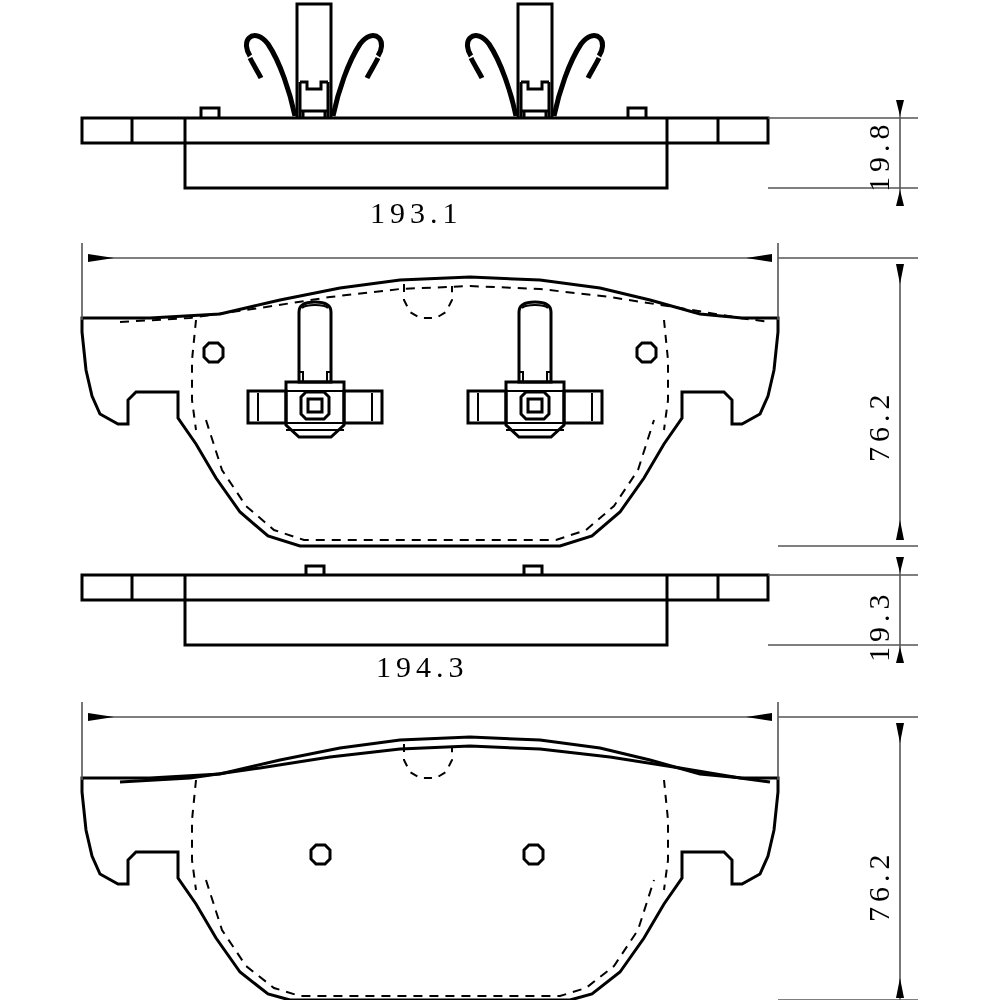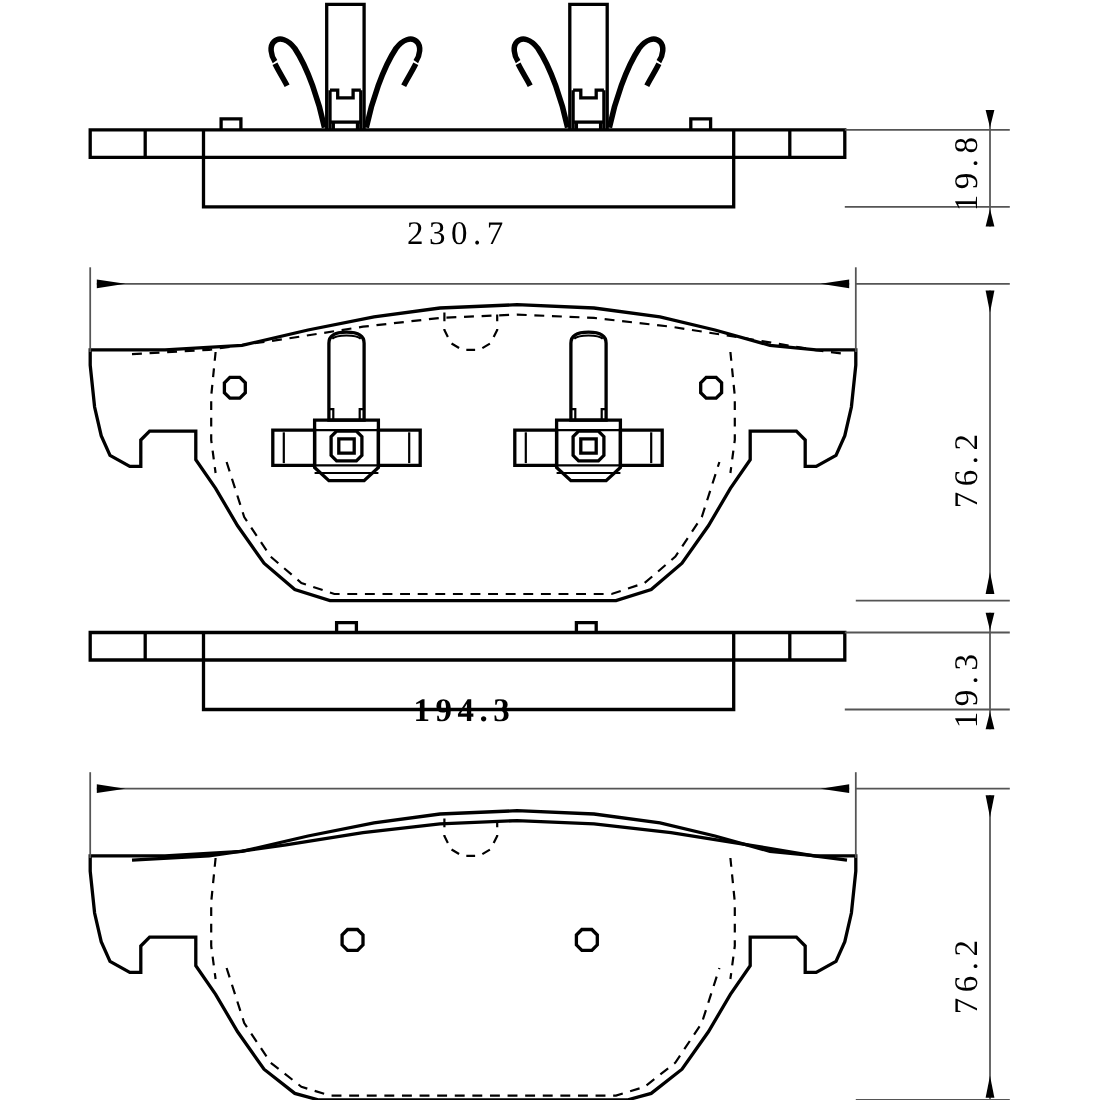--- a/index.html
+++ b/index.html
@@ -235,23 +235,23 @@
         <polygon points="772,713 772,721 746,717"></polygon>
 
         <polygon points="896,723 904,723 900,743"></polygon>
         <polygon points="896,998 904,998 900,978"></polygon>
       </g>
     </g>
   </svg>
 
   <div class="dim-label vert" style="left:864px; top:192px;">19.8</div>
 
-  <div class="dim-label" style="left:370px; top:198px;">230.7</div>
+  <div class="dim-label" style="left:370px; top:198px;">193.1</div>
 
   <div class="dim-label vert" style="left:864px; top:462px;">76.2</div>
 
   <div class="dim-label vert" style="left:864px; top:662px;">19.3</div>
 
-  <div class="dim-label" style="left:376px; top:631px;font-weight:bold;">194.3</div>
+  <div class="dim-label" style="left:376px; top:652px;">194.3</div>
 
   <div class="dim-label vert" style="left:864px; top:922px;">76.2</div>
 
 </div>
 
 </body></html>

